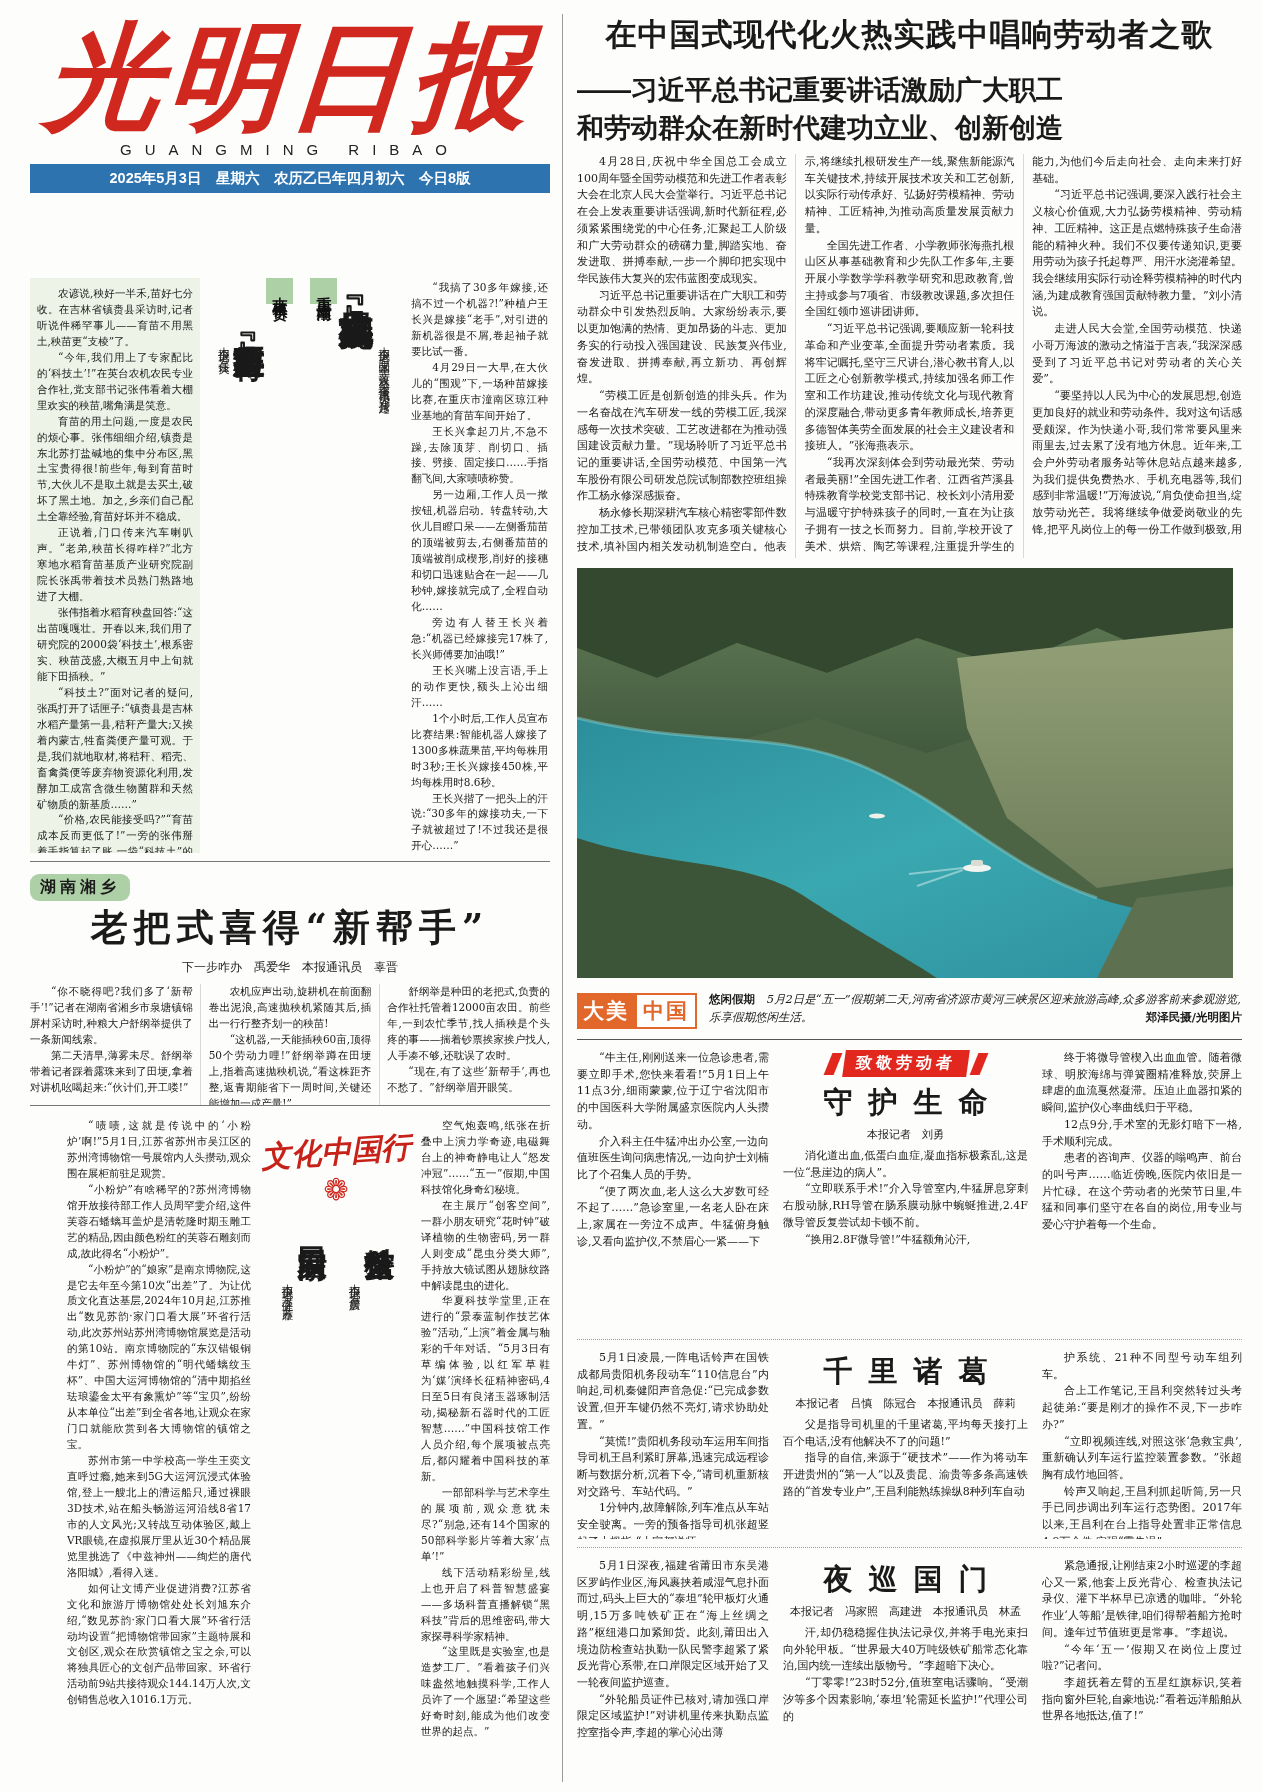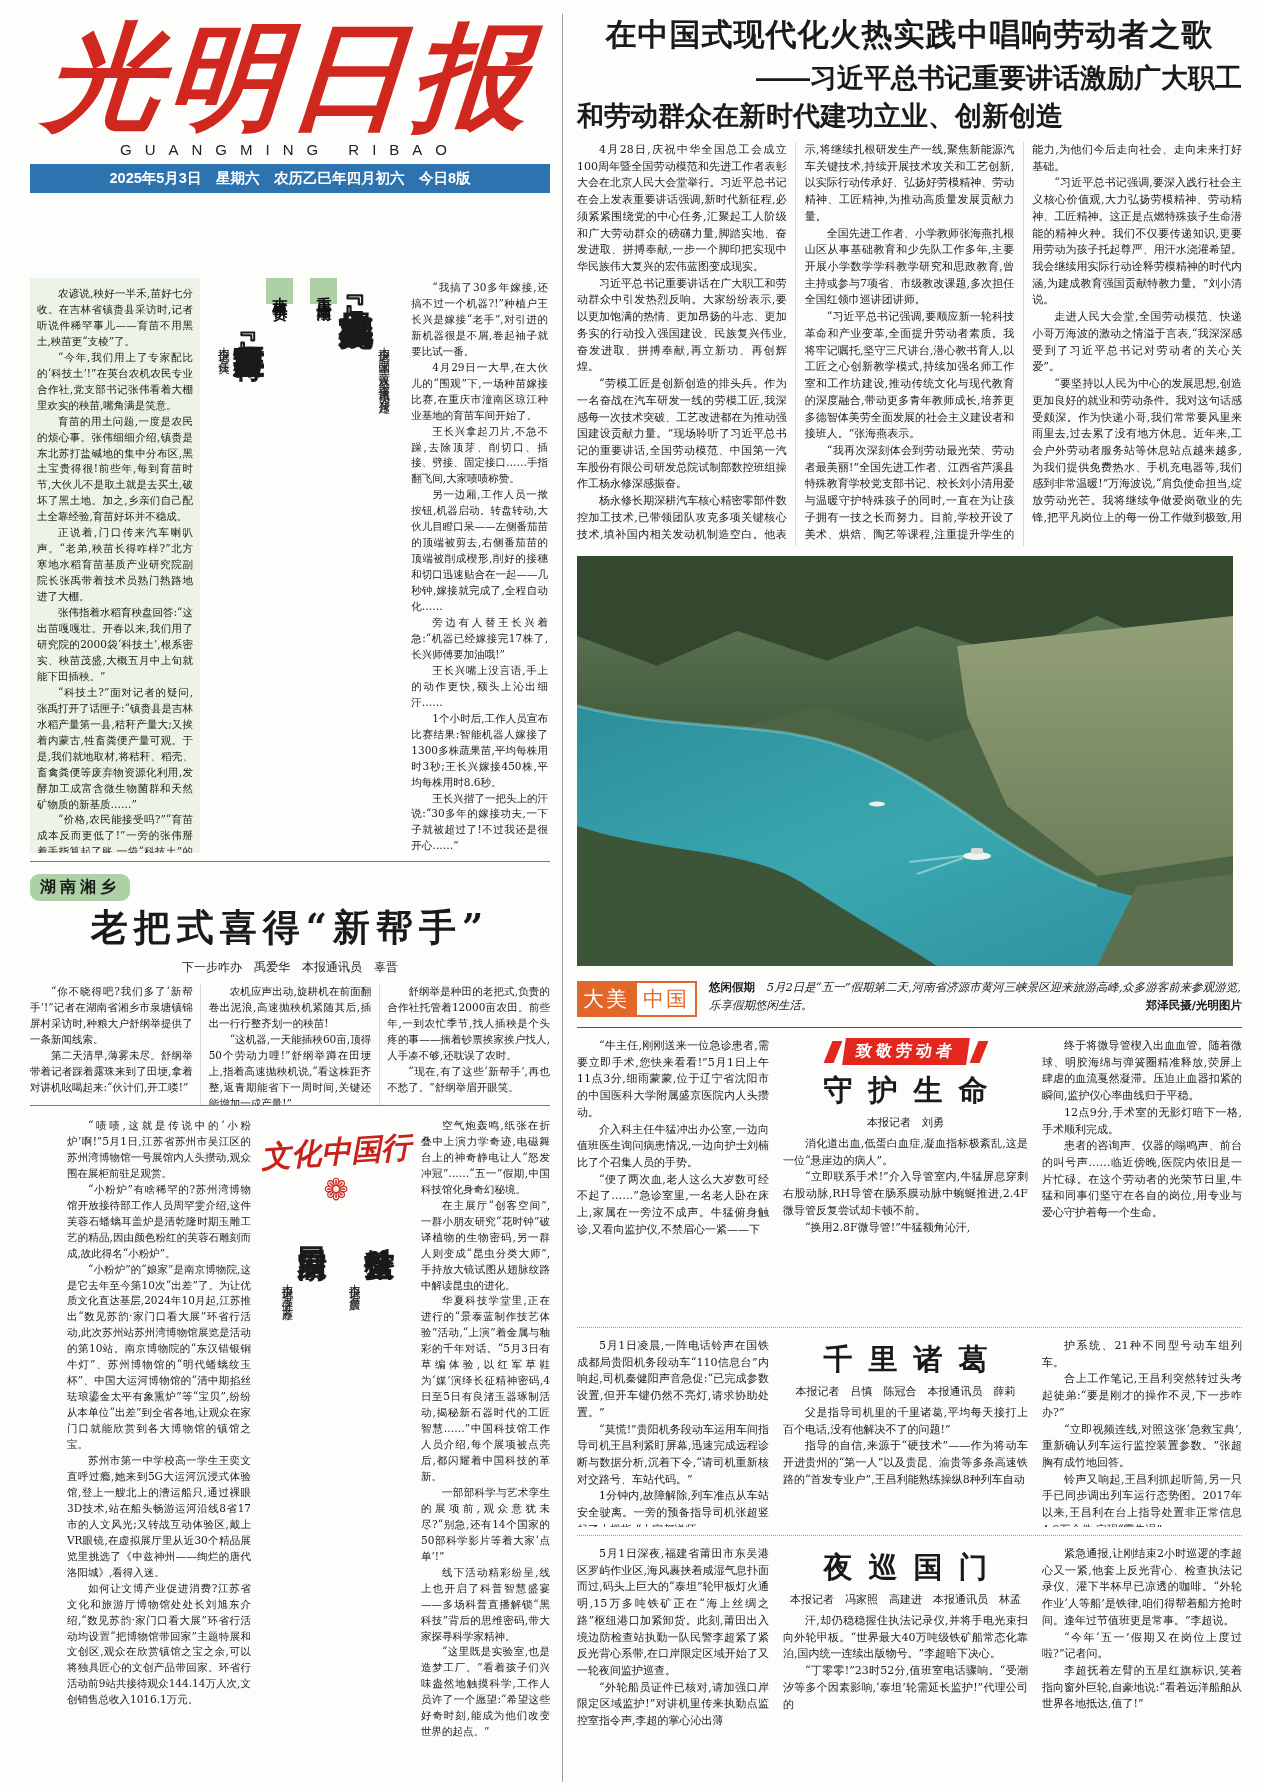--- a/index.html
+++ b/index.html
@@ -53,28 +53,28 @@
   .bl-mid { width:152px; flex:none; display:flex; flex-direction:column; align-items:center; }
   .wh-logo { color:#c7221a; font-weight:bold; font-style:italic; font-size:30px; font-family:"DejaVu Serif",serif; white-space:nowrap; margin-top:14px; transform:rotate(-4deg); }
   .wh-flower { color:#d0281e; font-size:30px; line-height:1; margin:2px 0 10px; }
   .bl-heads { display:flex; flex:1; justify-content:space-evenly; width:100%; }
   .bl-head-group { display:flex; justify-content:center; }
   .bl-vtitle { font-size:30px; margin-top:10px; }
 
   
   .lead { border-bottom:0; }
   .lead-h1 { font-family:"Liberation Sans","DejaVu Sans",sans-serif; font-weight:900; font-size:31px; text-align:center; letter-spacing:1px; }
-  .lead-h2 { font-family:"Liberation Sans","DejaVu Sans",sans-serif; font-weight:900; font-size:27px; text-align:right; margin-top:4px; }
+  .lead-h2 { font-family:"Liberation Sans","DejaVu Sans",sans-serif; font-weight:900; font-size:27px; text-align:left; margin-top:16px; }
   .lead-h3 { font-family:"Liberation Sans","DejaVu Sans",sans-serif; font-weight:900; font-size:27px; text-align:left; margin-top:2px; }
   .lead-cols { column-count:3; column-gap:18px; column-rule:1px solid #d9d9d9; height:404px; overflow:hidden; margin-top:8px; }
 
   
   .photo-wrap { margin:10px 0 6px; }
   .caption-row { display:flex; gap:12px; align-items:flex-start; padding:2px 0 10px; border-bottom:1px solid #555; }
-  .dm-logo { flex:none; display:flex; font-family:"Liberation Sans",sans-serif; font-weight:400; font-size:21px; margin-top:3px; }
+  .dm-logo { flex:none; display:flex; font-family:"Liberation Sans",sans-serif; font-weight:700; font-size:21px; margin-top:3px; }
   .dm-a { background:#e2672b; color:#fff; padding:4px 6px; letter-spacing:2px; }
   .dm-b { background:#fff; color:#e2672b; border:2px solid #e2672b; padding:2px 6px; letter-spacing:2px; }
   .caption-text { font-size:11.5px; line-height:1.6; font-style:italic; }
   .cap-title { font-weight:bold; font-style:normal; margin-right:8px; }
   .cap-credit { font-weight:bold; font-style:normal; float:right; }
 
   
   .grid3 { display:grid; grid-template-columns:192px 1fr 200px; column-gap:14px; padding:10px 0 8px; overflow:hidden; }
   .dotted { border-bottom:1.5px dotted #9a9a9a; }
   .gcol { overflow:hidden; }

